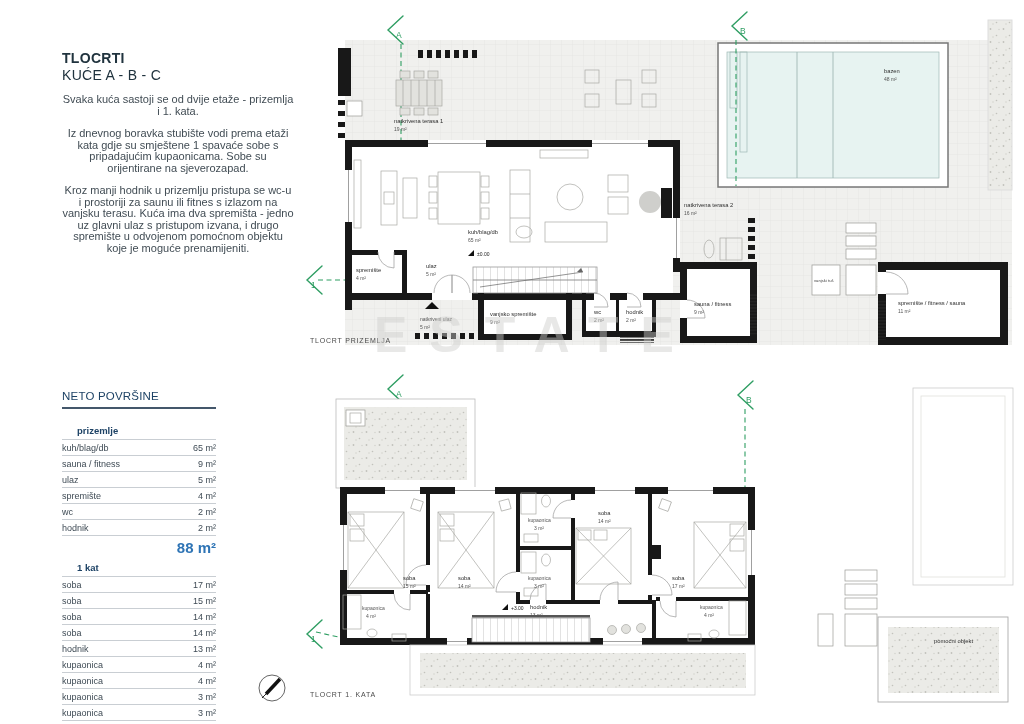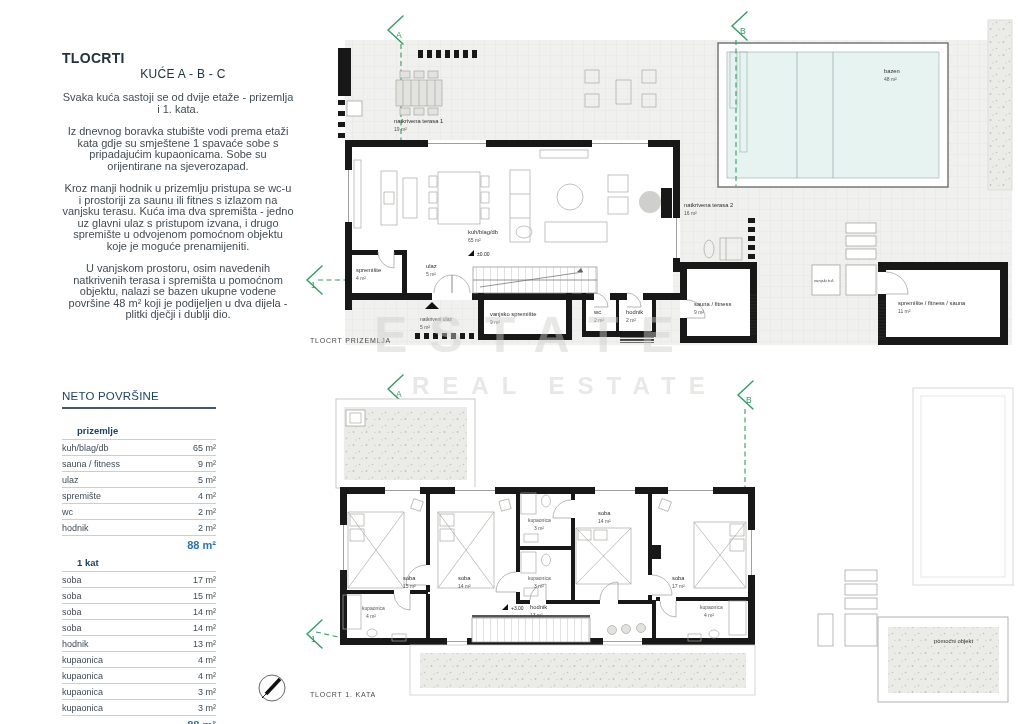--- a/index.html
+++ b/index.html
@@ -1,31 +1,31 @@
 <!DOCTYPE html>
 <html><head>
 <meta charset="utf-8">
 <style>
   html,body{margin:0;padding:0;background:#fff;}
   #page{position:relative;width:1024px;height:724px;background:#ffffff;overflow:hidden;
         font-family:"Liberation Sans",sans-serif;}
   
   #sidebar{position:absolute;left:62px;top:50px;width:242px;}
   #sidebar h1{margin:0;font-size:14px;font-weight:bold;color:#20333e;letter-spacing:.3px;}
-  #sidebar h2{margin:1px 0 0 0;font-size:12px;font-weight:normal;color:#20333e;letter-spacing:.3px;text-align:center;}
+  #sidebar h2{margin:1px 0 0 0;font-size:14px;font-weight:normal;color:#20333e;letter-spacing:.3px;}
   #sidebar .para{margin:11px 10px 0 0;font-size:11px;line-height:11.5px;color:#414c54;text-align:center;}
   #areas{position:absolute;left:62px;top:390px;width:154px;}
   #areas .tbl-title{font-size:11.5px;font-weight:normal;color:#1d4265;border-bottom:2px solid #44576b;
         padding-bottom:5px;margin-bottom:13px;letter-spacing:.2px;}
   .sec-head{font-size:9.5px;font-weight:bold;color:#1d4265;padding:3px 0 3px 0;margin-left:15px;}
   .trow{display:flex;justify-content:space-between;border-top:1px solid #c9ced3;
         padding:2.5px 0;font-size:9px;color:#3f4b55;}
   .trow:last-of-type{border-bottom:0;}
   .subtotal{display:flex;justify-content:flex-end;border-top:1px solid #c9ced3;
-        padding:3px 0;font-size:11px;font-weight:bold;color:#2e74b5;}
+        padding:3px 0;font-size:15px;font-weight:bold;color:#2e74b5;}
   
   .wm{position:absolute;font-weight:bold;color:rgba(205,205,201,.45);pointer-events:none;white-space:nowrap;}
   #wm1{left:374px;top:306px;font-size:50px;letter-spacing:22px;}
   #wm2{left:412px;top:372px;font-size:24px;letter-spacing:13px;color:rgba(213,213,209,.55);}
   
   .wall{fill:#181818;}
   .thin{stroke:#9a9a96;fill:#fff;stroke-width:.7;}
   .fur{stroke:#a8a8a4;fill:none;stroke-width:.7;}
   .furf{stroke:#a8a8a4;fill:#e2e2de;stroke-width:.7;}
   .lbl{font-size:5.8px;fill:#2e2e2e;}
@@ -43,21 +43,20 @@
 <body>
 
 <div id="page">
 
   <aside id="sidebar">
     <h1>TLOCRTI</h1>
     <h2>KUĆE A - B - C</h2>
     <p class="para">Svaka kuća sastoji se od dvije etaže - prizemlja i 1. kata.</p>
     <p class="para">Iz dnevnog boravka stubište vodi prema etaži kata gdje su smještene 1 spavaće sobe s pripadajućim kupaonicama. Sobe su orijentirane na sjeverozapad.</p>
     <p class="para">Kroz manji hodnik u prizemlju pristupa se wc-u i prostoriji za saunu ili fitnes s izlazom na vanjsku terasu. Kuća ima dva spremišta - jedno uz glavni ulaz s pristupom izvana, i drugo spremište u odvojenom pomoćnom objektu koje je moguće prenamijeniti.</p>
-    <p class="para">U vanjskom prostoru, osim navedenih natkrivenih terasa i spremišta u pomoćnom objektu, nalazi se bazen ukupne vodene površine 48 m² koji je podijeljen u dva dijela - plitki dječji i dublji dio.</p>
   </aside>
 
   <section id="areas">
     <div class="tbl-title">NETO POVRŠINE</div>
 
     <div class="sec-head">prizemlje</div>
     <div class="trow">
         <span>kuh/blag/db</span>
         <span>65 m²</span>
       </div>
@@ -568,15 +567,14 @@
         <circle cx="272" cy="688" r="13" fill="#fff" stroke="#666" stroke-width="1"></circle>
         <line x1="262" y1="698" x2="266" y2="694" stroke="#222" stroke-width="1"></line>
         <line x1="266" y1="694" x2="280" y2="679" stroke="#111" stroke-width="3.5"></line>
       </g>
 
       <text x="310" y="697" class="cap">TLOCRT 1. KATA</text>
     </g>
   </svg>
 
   <div id="wm1" class="wm">ESTATE</div>
-  <div id="wm2" class="wm">REAL ESTATE</div>
 
 </div>
 
 </body></html>

